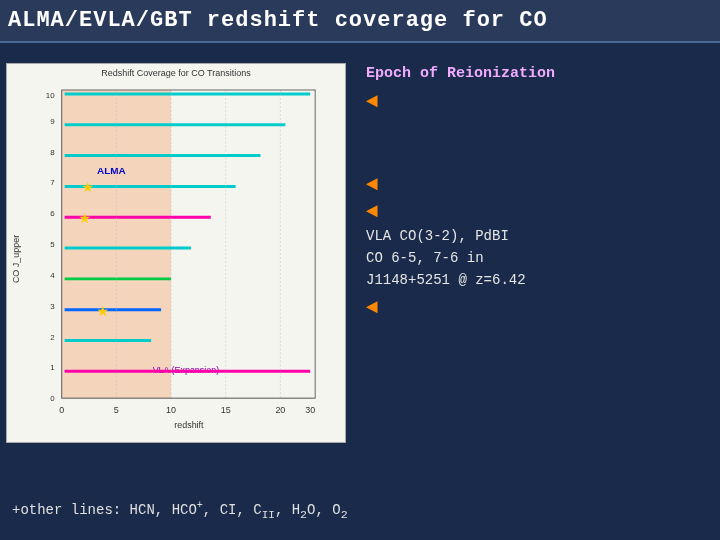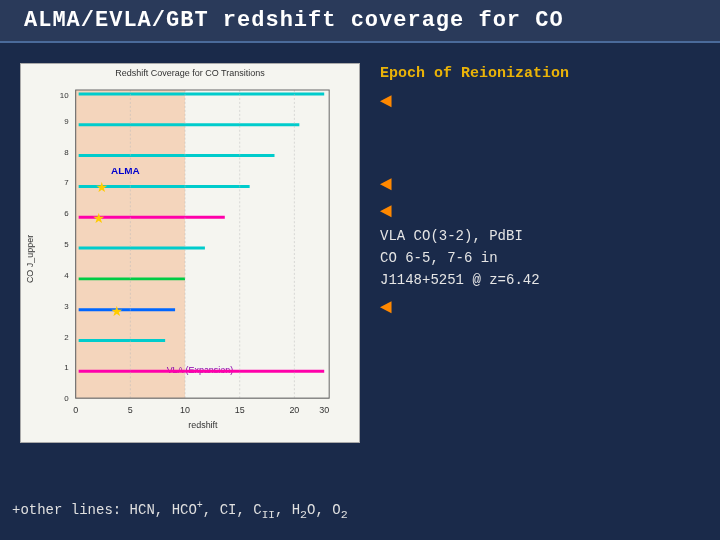--- a/index.html
+++ b/index.html
@@ -9,37 +9,37 @@
       background: #1a2a4a;
       font-family: 'Courier New', monospace;
       overflow: hidden;
       position: relative;
     }
 
     
     #header {
       background: #2a3a5a;
       border-bottom: 2px solid #4a6a9a;
-      padding: 8px 24px;
+      padding: 8px 8px;
       display: flex;
       align-items: center;
     }
     #header-title {
       color: #ffffff;
       font-size: 22px;
       font-weight: bold;
       font-family: 'Courier New', monospace;
       letter-spacing: 1px;
     }
 
     
     #main {
       display: flex;
       flex-direction: row;
-      padding: 10px 20px;
+      padding: 10px 6px;
       gap: 20px;
       height: calc(540px - 55px);
     }
 
     
     #chart-container {
       background: #f5f5f0;
       border: 1px solid #aaa;
       width: 340px;
       height: 380px;
@@ -178,21 +178,21 @@
 
         <rect x="55" y="10" width="255" height="310" fill="none" stroke="#666" stroke-width="1"></rect>
       </svg>
     </div>
   </div>
 
   <div id="right-panel">
 
     <div class="annotation-box">
       <div class="annotation-text">
-        <span style="color:#eab308; font-size:15px; font-weight:bold;">Epoch of Reionization</span>
+        <span style="color:#f0abfc; font-size:15px; font-weight:bold;">Epoch of Reionization</span>
       </div>
 
       <div style="margin-top:4px;">
         <span style="color:#ff8800; font-size:20px;">◄</span>
       </div>
     </div>
 
     <div class="annotation-box" style="margin-top:40px;">
       <div style="margin-bottom:4px;"><span style="color:#ff8800; font-size:20px;">◄</span></div>
       <div style="margin-bottom:2px;"><span style="color:#ff8800; font-size:20px;">◄</span></div>

